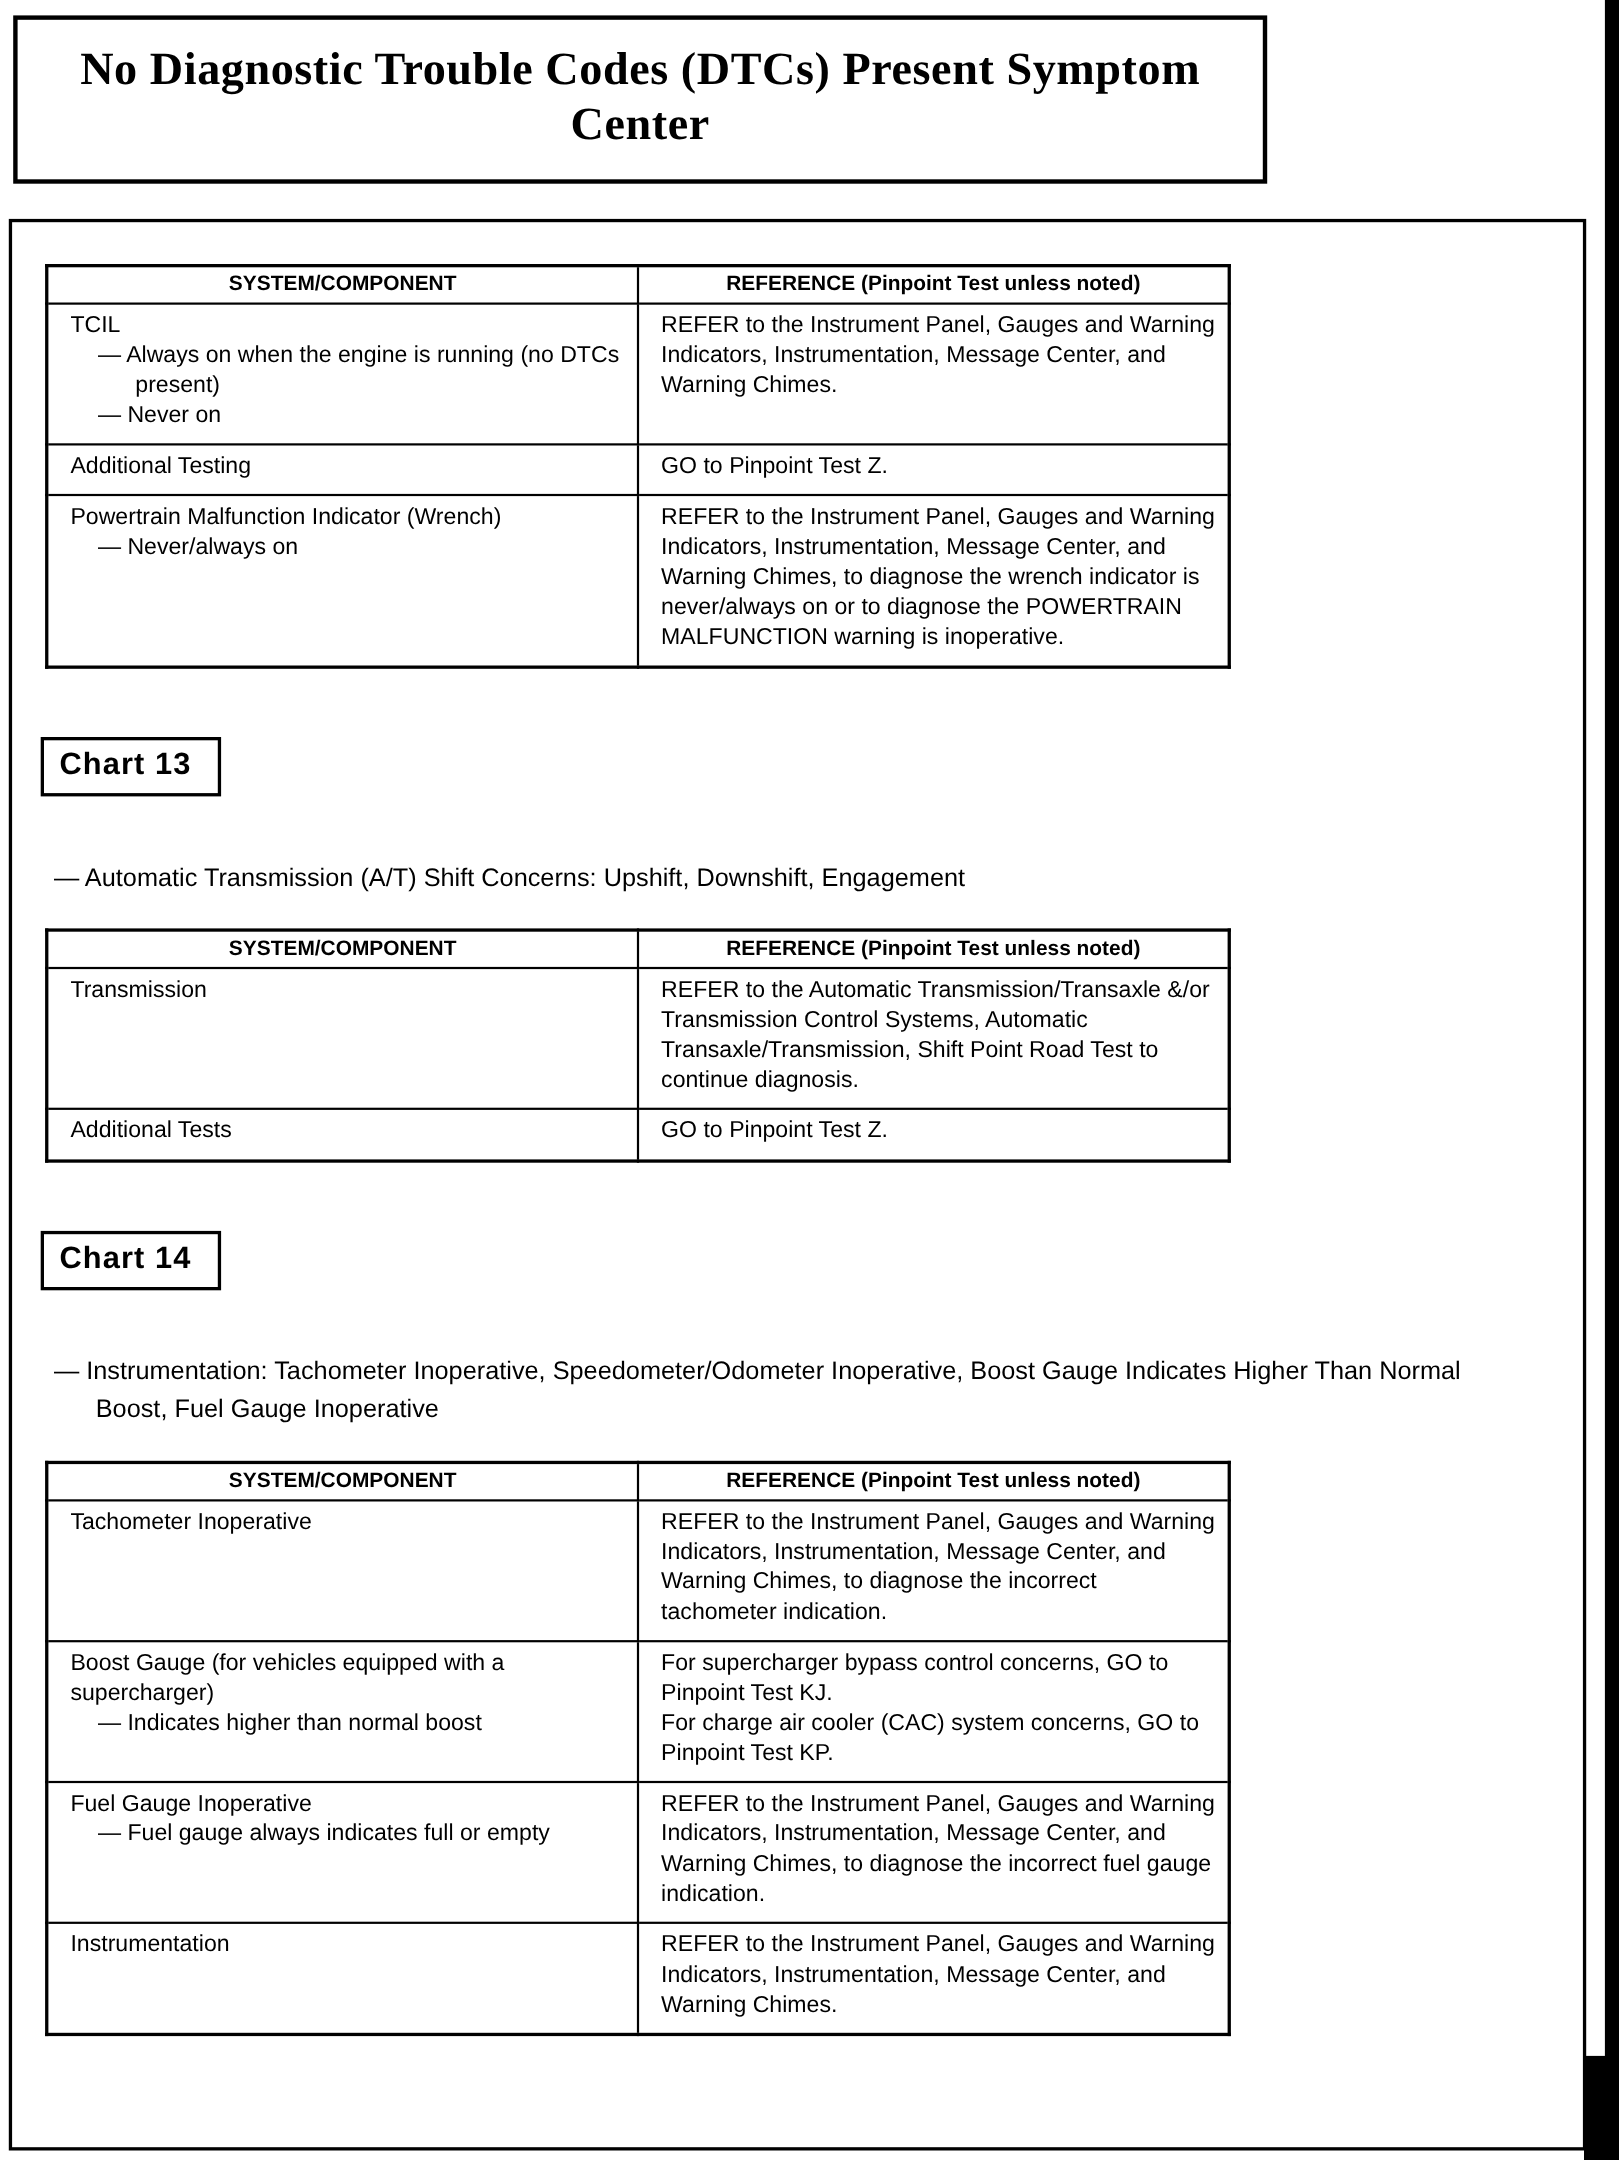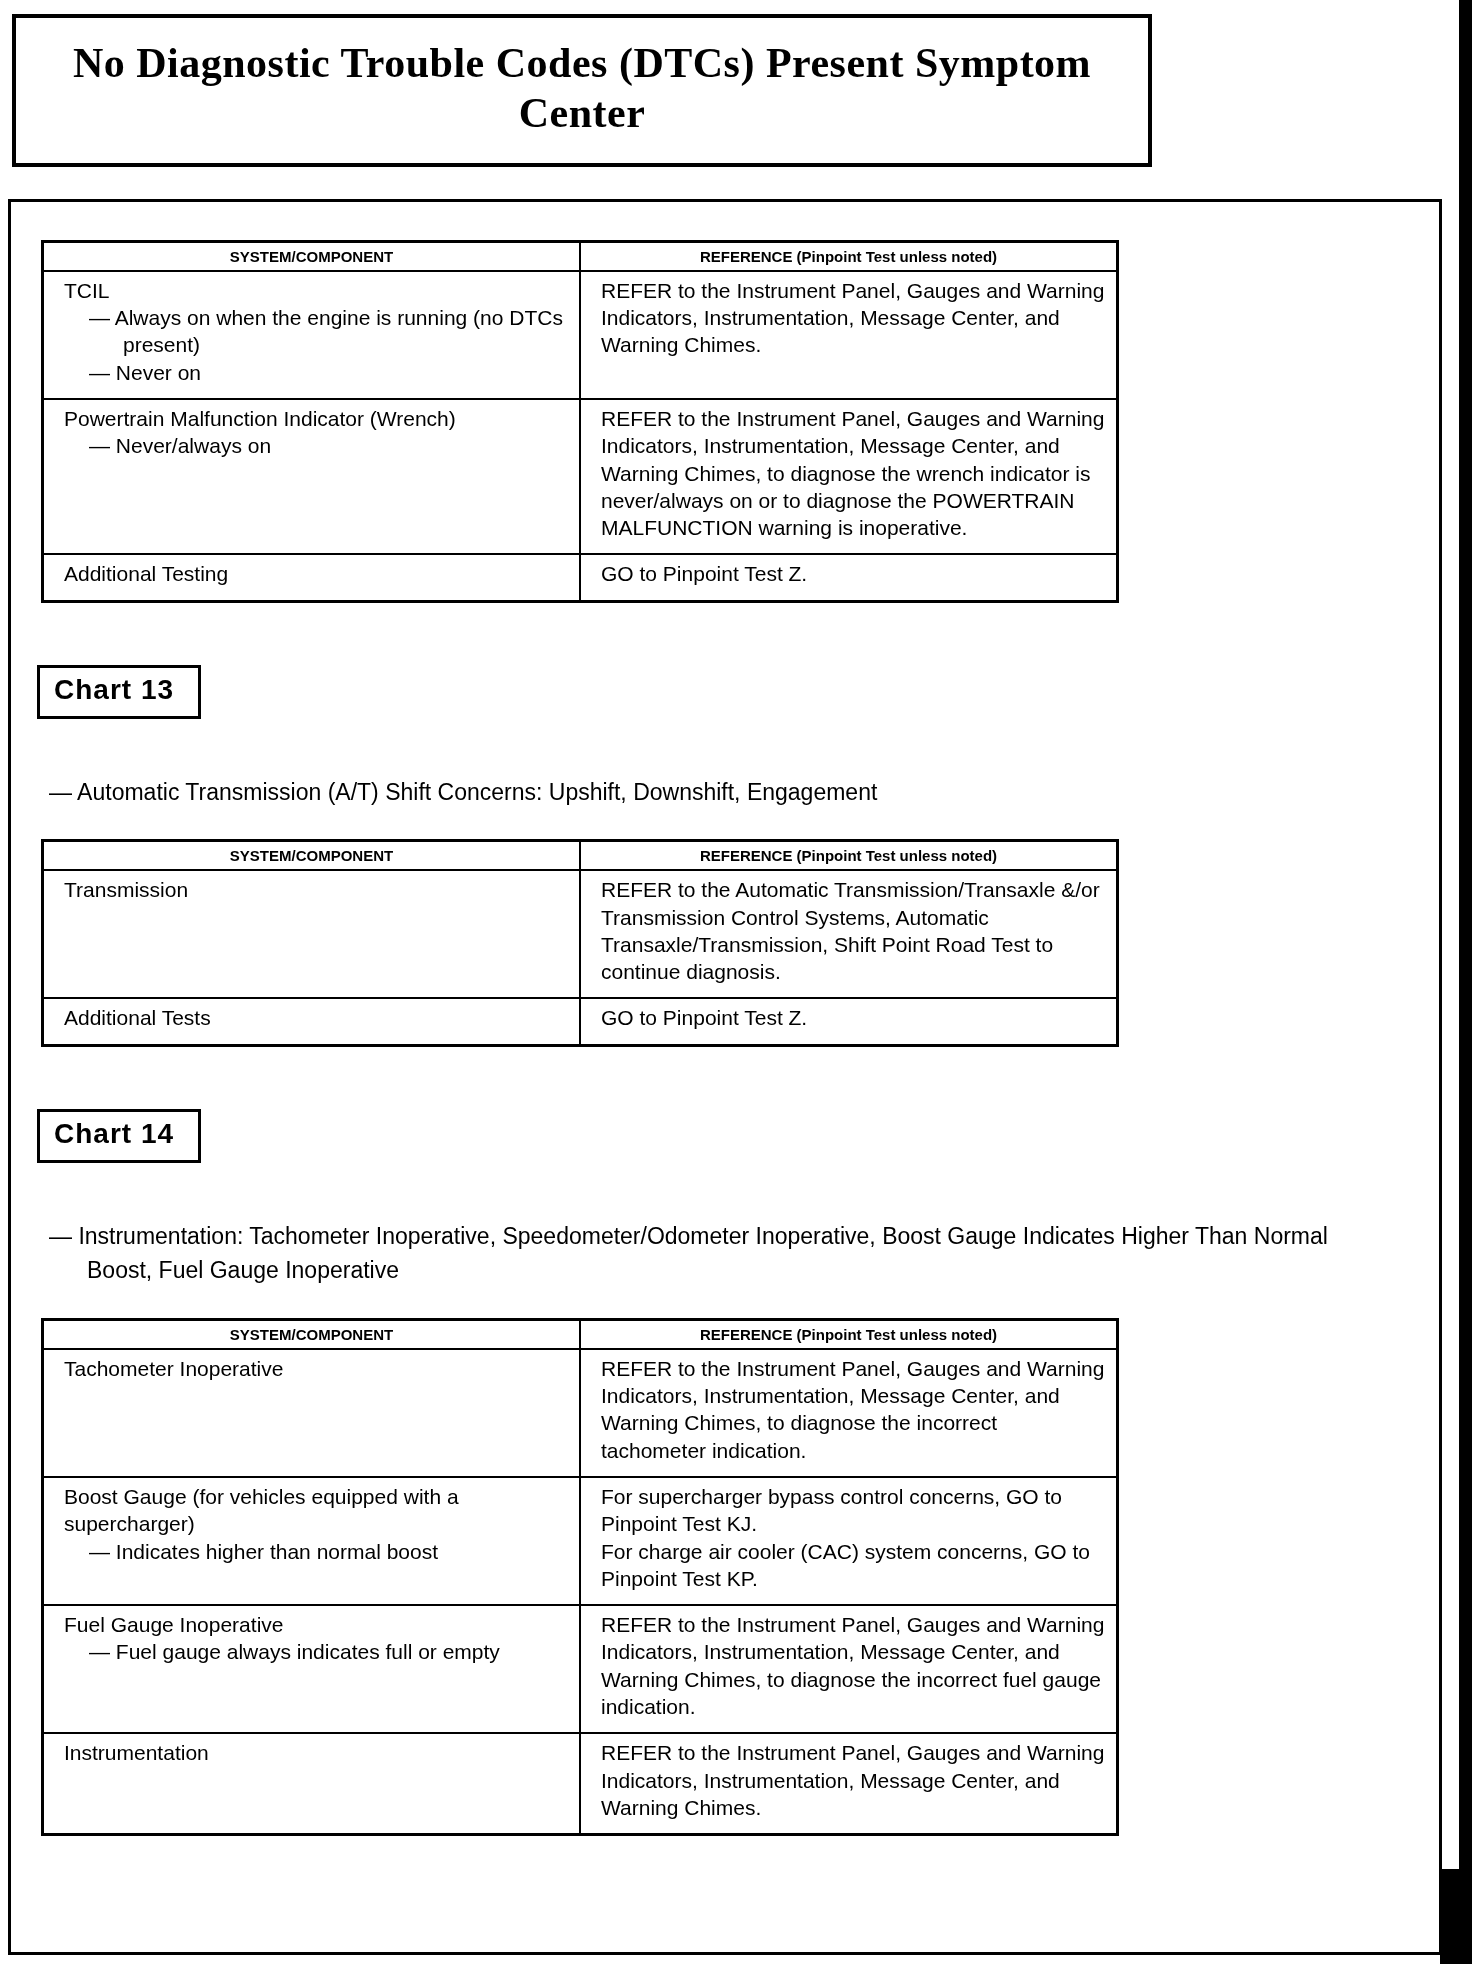--- a/index.html
+++ b/index.html
@@ -51,21 +51,21 @@
   table.symptom-table td {
     border: 2px solid #000;
   }
   table.symptom-table {
     border: 3px solid #000;
   }
   table.symptom-table th {
     font-weight: bold;
     text-align: center;
     padding: 5px 6px;
-    font-size: 15px;
+    font-size: 19px;
   }
   table.symptom-table td {
     vertical-align: top;
     padding: 5px 10px 12px 20px;
     line-height: 1.3;
   }
   td.comp-cell { width: 302px; }
   td.ref-cell  { }
   .hang {
     padding-left: 34px;
@@ -134,33 +134,33 @@
             <div class="plain">TCIL</div>
             <div class="hang">— Always on when the engine is running (no DTCs present)</div>
             <div class="hang">— Never on</div>
           </td>
           <td class="ref-cell">
             <div class="plain">REFER to the Instrument Panel, Gauges and Warning Indicators, Instrumentation, Message Center, and Warning Chimes.</div>
           </td>
         </tr>
         <tr>
           <td class="comp-cell">
+            <div class="plain">Additional Testing</div>
+          </td>
+          <td class="ref-cell">
+            <div class="plain">GO to Pinpoint Test Z.</div>
+          </td>
+        </tr>
+        <tr>
+          <td class="comp-cell">
             <div class="plain">Powertrain Malfunction Indicator (Wrench)</div>
             <div class="hang">— Never/always on</div>
           </td>
           <td class="ref-cell">
             <div class="plain">REFER to the Instrument Panel, Gauges and Warning Indicators, Instrumentation, Message Center, and Warning Chimes, to diagnose the wrench indicator is never/always on or to diagnose the POWERTRAIN MALFUNCTION warning is inoperative.</div>
-          </td>
-        </tr>
-        <tr>
-          <td class="comp-cell">
-            <div class="plain">Additional Testing</div>
-          </td>
-          <td class="ref-cell">
-            <div class="plain">GO to Pinpoint Test Z.</div>
           </td>
         </tr>
       </tbody>
   </table>
 
   <div class="chart-box">
     <span>Chart 13</span>
   </div>
   <p class="chart-desc">— Automatic Transmission (A/T) Shift Concerns: Upshift, Downshift, Engagement</p>
 

